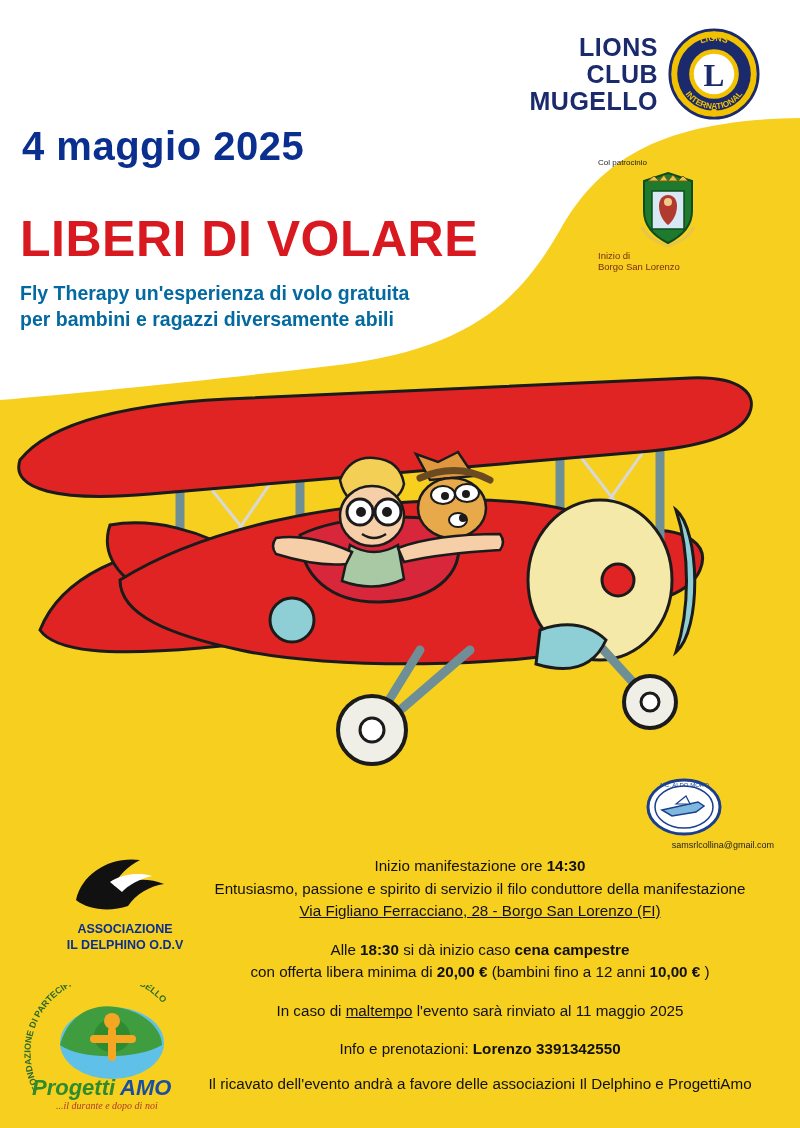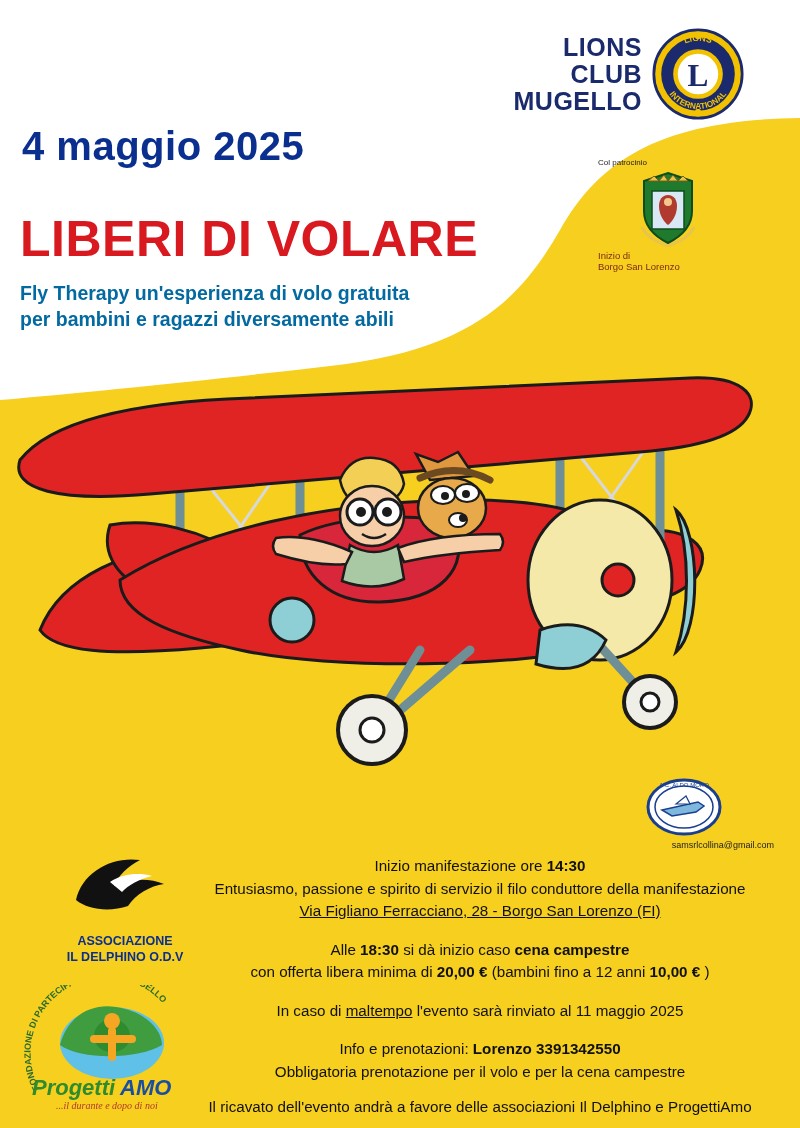--- a/index.html
+++ b/index.html
@@ -19,21 +19,21 @@
   
   .white-band {
     position:absolute;
     left:0; top:0;
     width:800px; height:420px;
     pointer-events:none;
   }
   
   .lions-header {
     position:absolute;
-    top:28px; right:56px;
+    top:28px; right:40px;
     display:flex;
     align-items:center;
     gap:10px;
   }
   .lions-words {
     text-align:right;
     font-weight:bold;
     font-size:25px;
     line-height:1.08;
     color:#1a2a6c;
@@ -109,21 +109,21 @@
     position:absolute;
     left:40px; top:852px;
     width:170px;
     text-align:center;
   }
   .delphino-caption {
     font-size:12.5px;
     font-weight:bold;
     color:#0a2f8f;
     line-height:1.25;
-    margin-top:16px;
+    margin-top:4px;
   }
   
   .progettiamo {
     position:absolute;
     left:20px; top:985px;
     width:200px; height:135px;
   }
   
   .info {
     position:absolute;
@@ -341,20 +341,19 @@
 
     <div class="ln">
       <span>In caso di </span><span class="u">maltempo</span><span> l'evento sarà rinviato al 11 maggio 2025</span>
     </div>
 
     <div class="gap-md"></div>
 
     <div class="ln">
       <span>Info e prenotazioni: </span><b>Lorenzo 3391342550</b>
     </div>
-    <div class="ln">Obbligatoria prenotazione per il volo e per la cena campestre</div>
 
     <div class="gap-sm"></div>
 
     <div class="ln">Il ricavato dell'evento andrà a favore delle associazioni Il Delphino e ProgettiAmo</div>
   </div>
 
 </div>
 
 </body></html>

